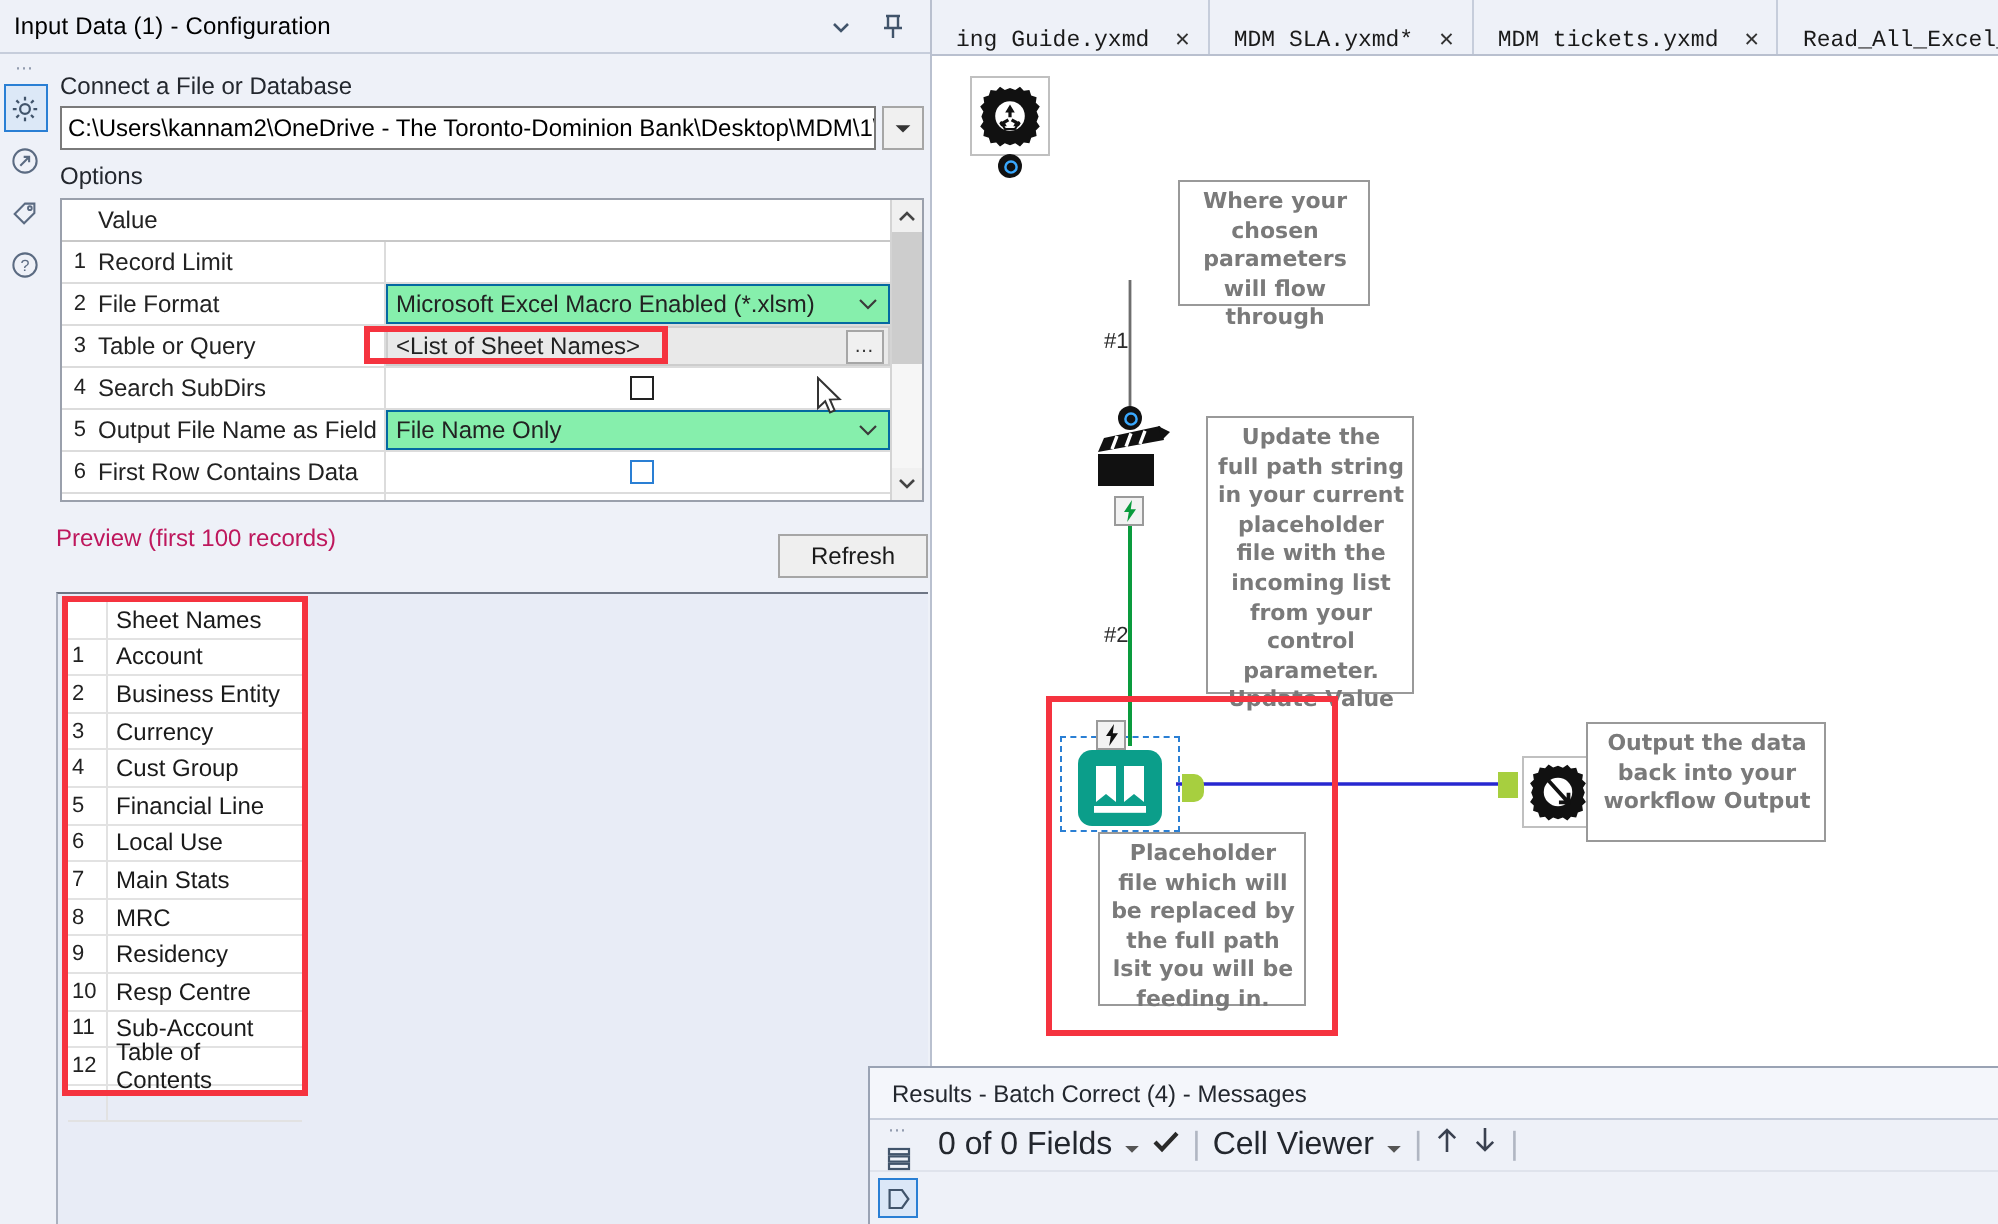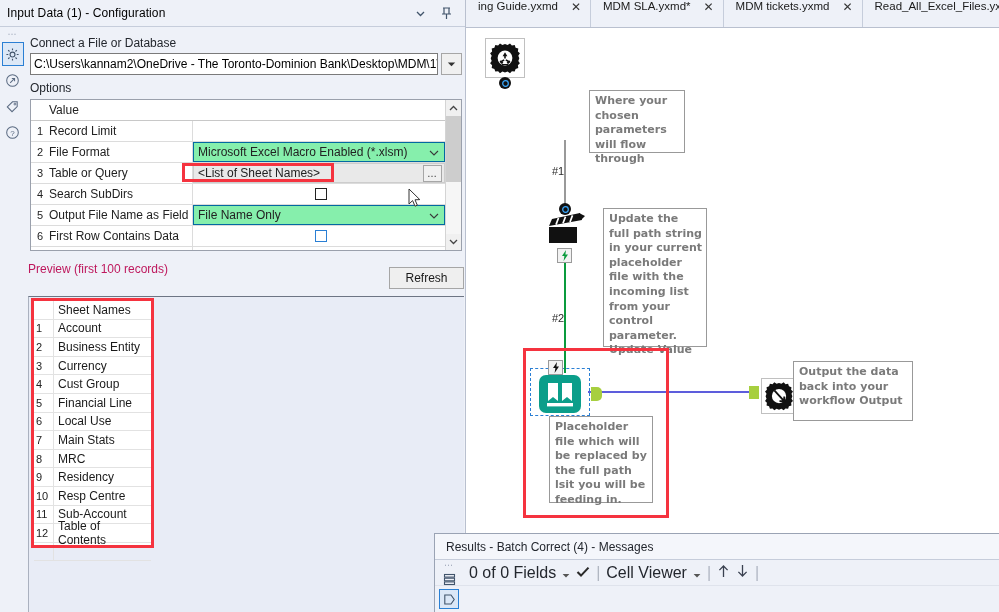--- a/index.html
+++ b/index.html
@@ -155,44 +155,46 @@
   
   #cursor { position: absolute; left: 408px; top: 188px; width: 14px; height: 20px; }
 
   
   #tabbar {
     position: absolute; left: 466px; top: 0; width: 533px; height: 28px;
     background: #eef1f8; border-bottom: 1px solid #b9c0cf;
     display: flex; align-items: stretch;
   }
   .tab {
-    display: flex; align-items: flex-start;
+    display: flex; align-items: flex-end;
     border-right: 1px solid #c6cddb;
     padding: 0 9px 0 12px;
     font-size: 11.5px; color: #1a1a1a;
     background: #eef1f8;
     white-space: nowrap;
+    font-family: Liberation Mono, monospace;
   }
   .tab .x { margin-left: 13px; color: #333; font-size: 12px; }
 
   #canvas {
     position: absolute; left: 467px; top: 28px; width: 532px; height: 505px;
     background: #ffffff;
   }
 
   .ann {
     position: absolute;
     border: 1px solid #999;
     background: #fff;
     color: #7a7a7a;
     font-size: 11px;
     line-height: 14.6px;
     padding: 3px 4px 3px 5px;
     font-weight: bold;
     font-family: "DejaVu Sans", sans-serif;
+    text-align: center;
   }
   .node { position: absolute; }
   .wire-label { position: absolute; font-size: 11px; color: #2b2b2b; }
 
   
   #results {
     position: absolute; left: 434px; top: 533px; width: 565px; height: 79px;
     background: #eef1f8; border-top: 1px solid #9aa3b4; border-left: 1px solid #9aa3b4;
   }
   #results-title {

